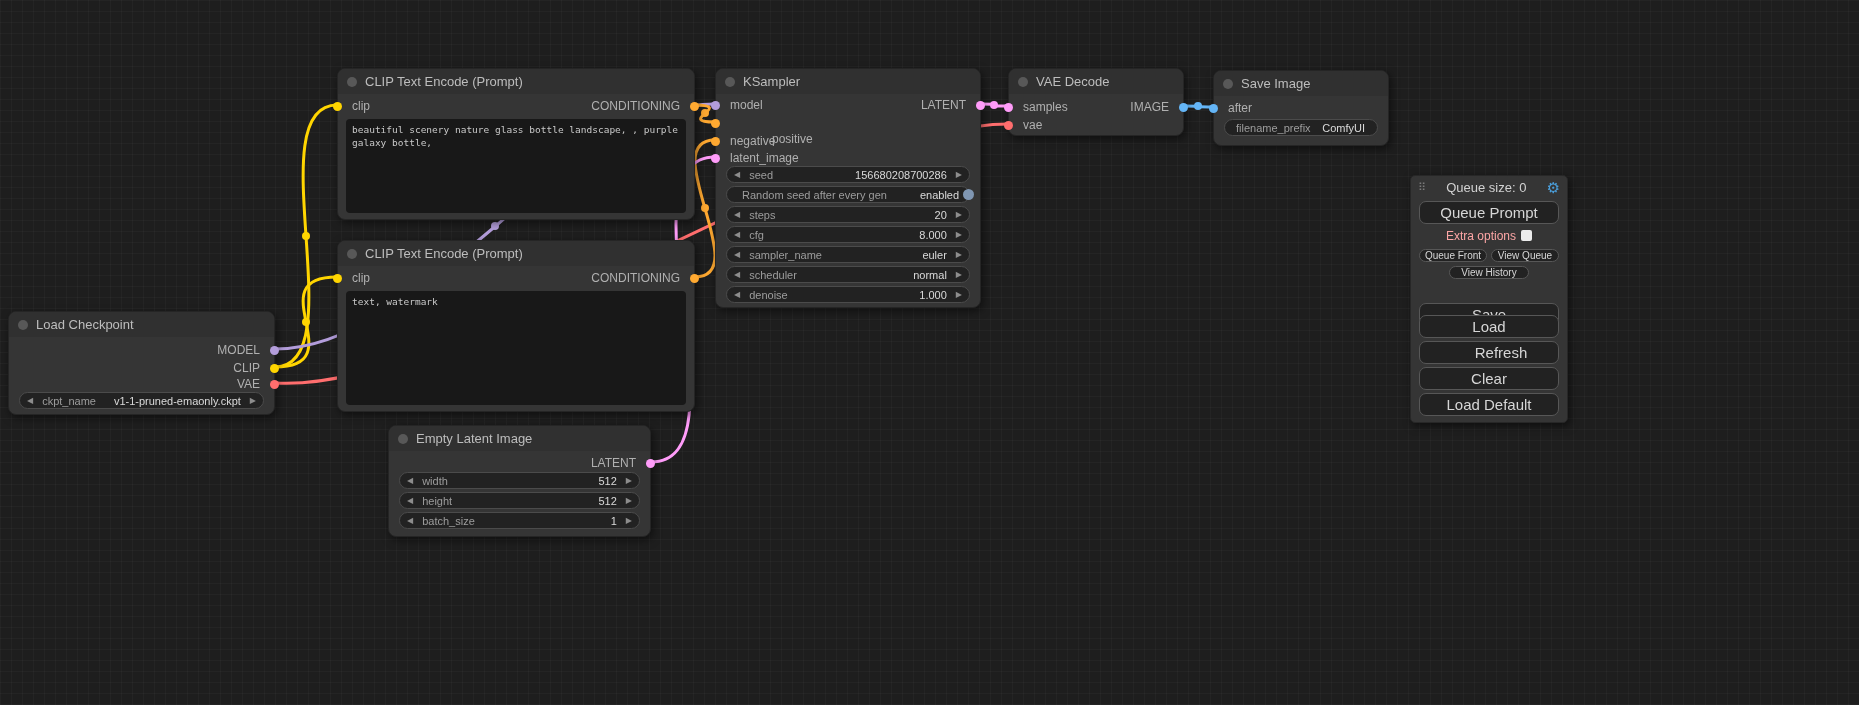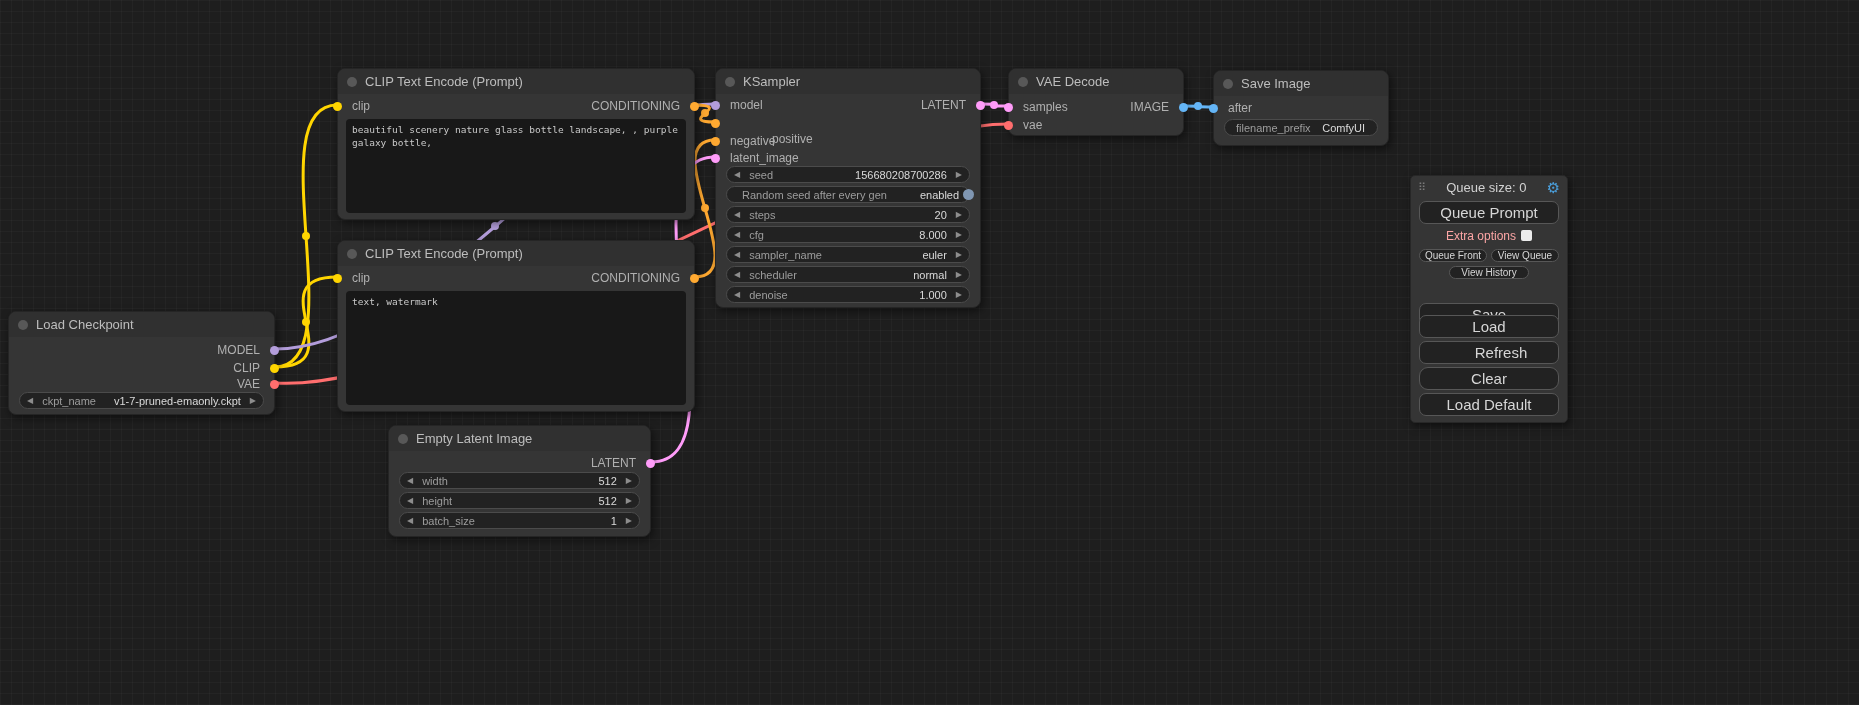--- a/index.html
+++ b/index.html
@@ -83,21 +83,21 @@
     </div>
     <div class="prow outrow" style="top:30px;">MODEL</div>
     <div class="prow outrow" style="top:48px;">CLIP</div>
     <div class="prow outrow" style="top:64px;">VAE</div>
     <span class="pdot pr" style="top: 34px; background: rgb(179, 157, 219);"></span>
     <span class="pdot pr" style="top: 52px; background: rgb(255, 213, 0);"></span>
     <span class="pdot pr" style="top: 68px; background: rgb(255, 110, 110);"></span>
     <div class="widget" style="top:80px;">
       <span class="warr">◀</span>
       <span class="wlabel">ckpt_name</span>
-      <span class="wvalue">v1-7-pruned-emaonly.ckpt</span>
+      <span class="wvalue">v1-1-pruned-emaonly.ckpt</span>
       <span class="warr">▶</span>
     </div>
   </div>
 
   <div class="node" style="left:337px;top:68px;width:358px;height:152px;">
     <div class="ntitle">
       <span class="ndot" style="background: rgb(88, 88, 88);"></span>
       <span class="ntext">CLIP Text Encode (Prompt)</span>
     </div>
     <div class="prow inrow" style="top:29px;">clip</div>
@@ -240,17 +240,17 @@
     <div class="qxrow">
       <span class="qxlabel">Extra options</span>
       <span class="qcheck"></span>
     </div>
     <button class="qbtn qsm" style="top:73px;left:8px;right:auto;width:68px;">Queue Front</button>
     <button class="qbtn qsm" style="top:73px;left:80px;right:auto;width:68px;">View Queue</button>
     <button class="qbtn qsm" style="top:90px;left:38px;right:auto;width:80px;">View History</button>
     <button class="qbtn qbig" style="top:127px;text-align:center;">Save</button>
     <button class="qbtn qbig" style="top:139px;">Load</button>
     <button class="qbtn qbig" style="top:165px;padding-left:24px;">Refresh</button>
-    <button class="qbtn qbig" style="top:191px;border-radius:9px;">Clear</button>
+    <button class="qbtn qbig" style="top:191px;">Clear</button>
     <button class="qbtn qbig" style="top:217px;">Load Default</button>
   </div>
 
 </div>
 
 </body></html>

